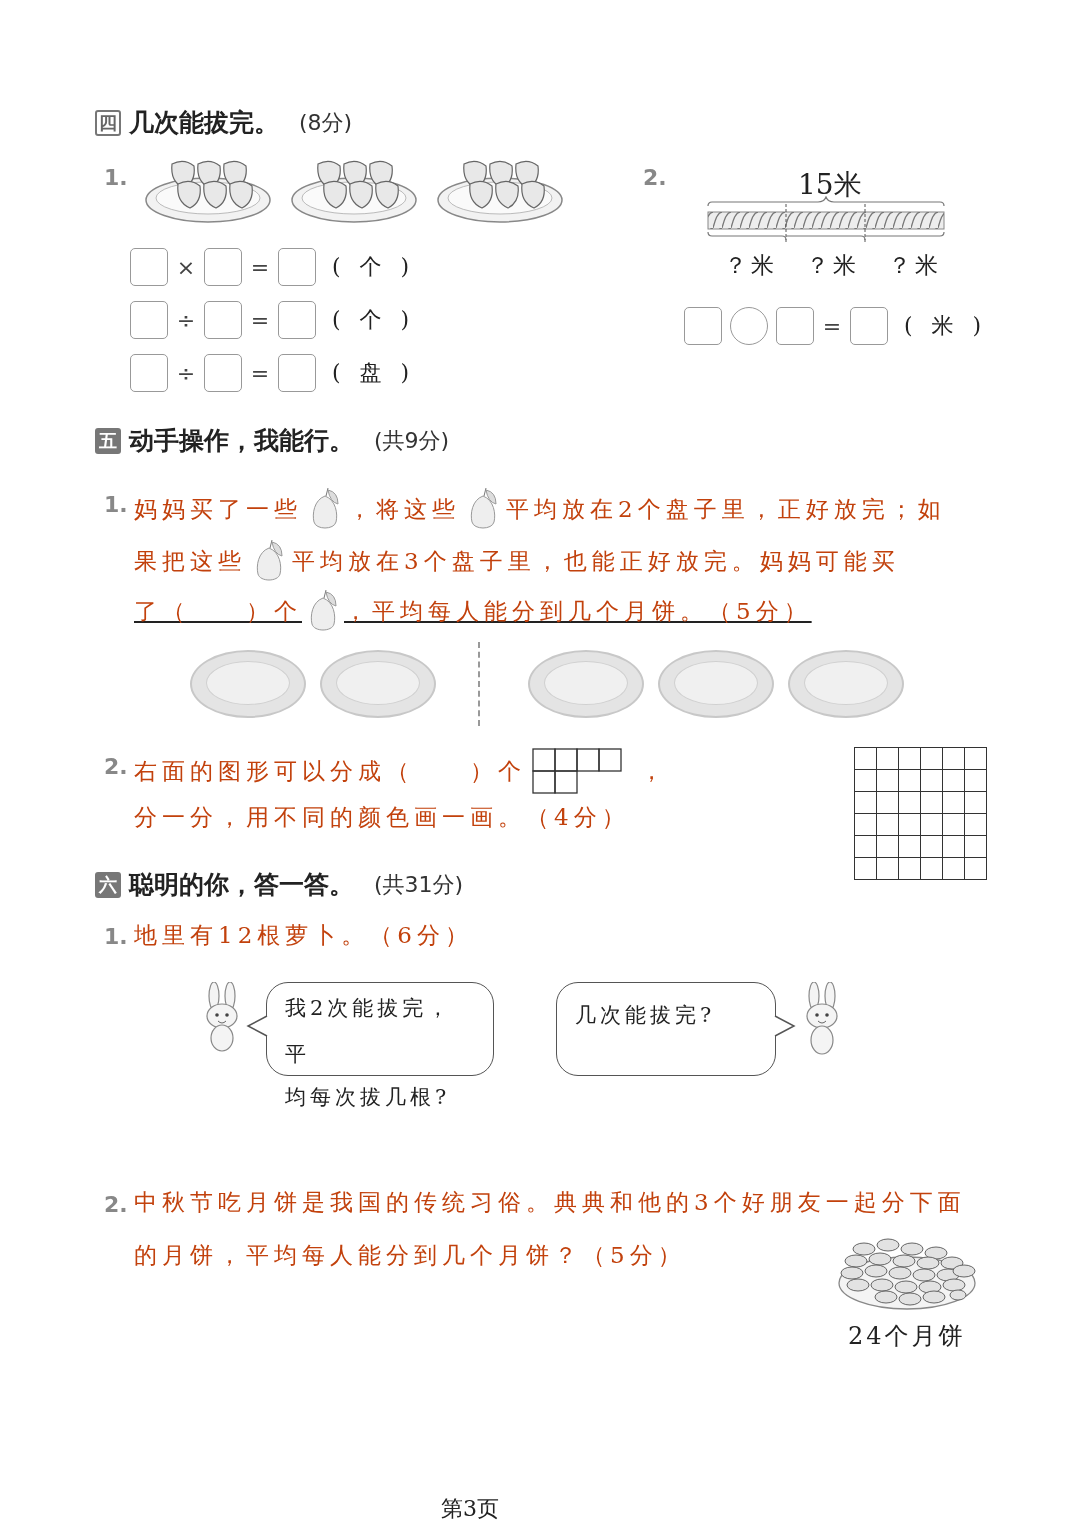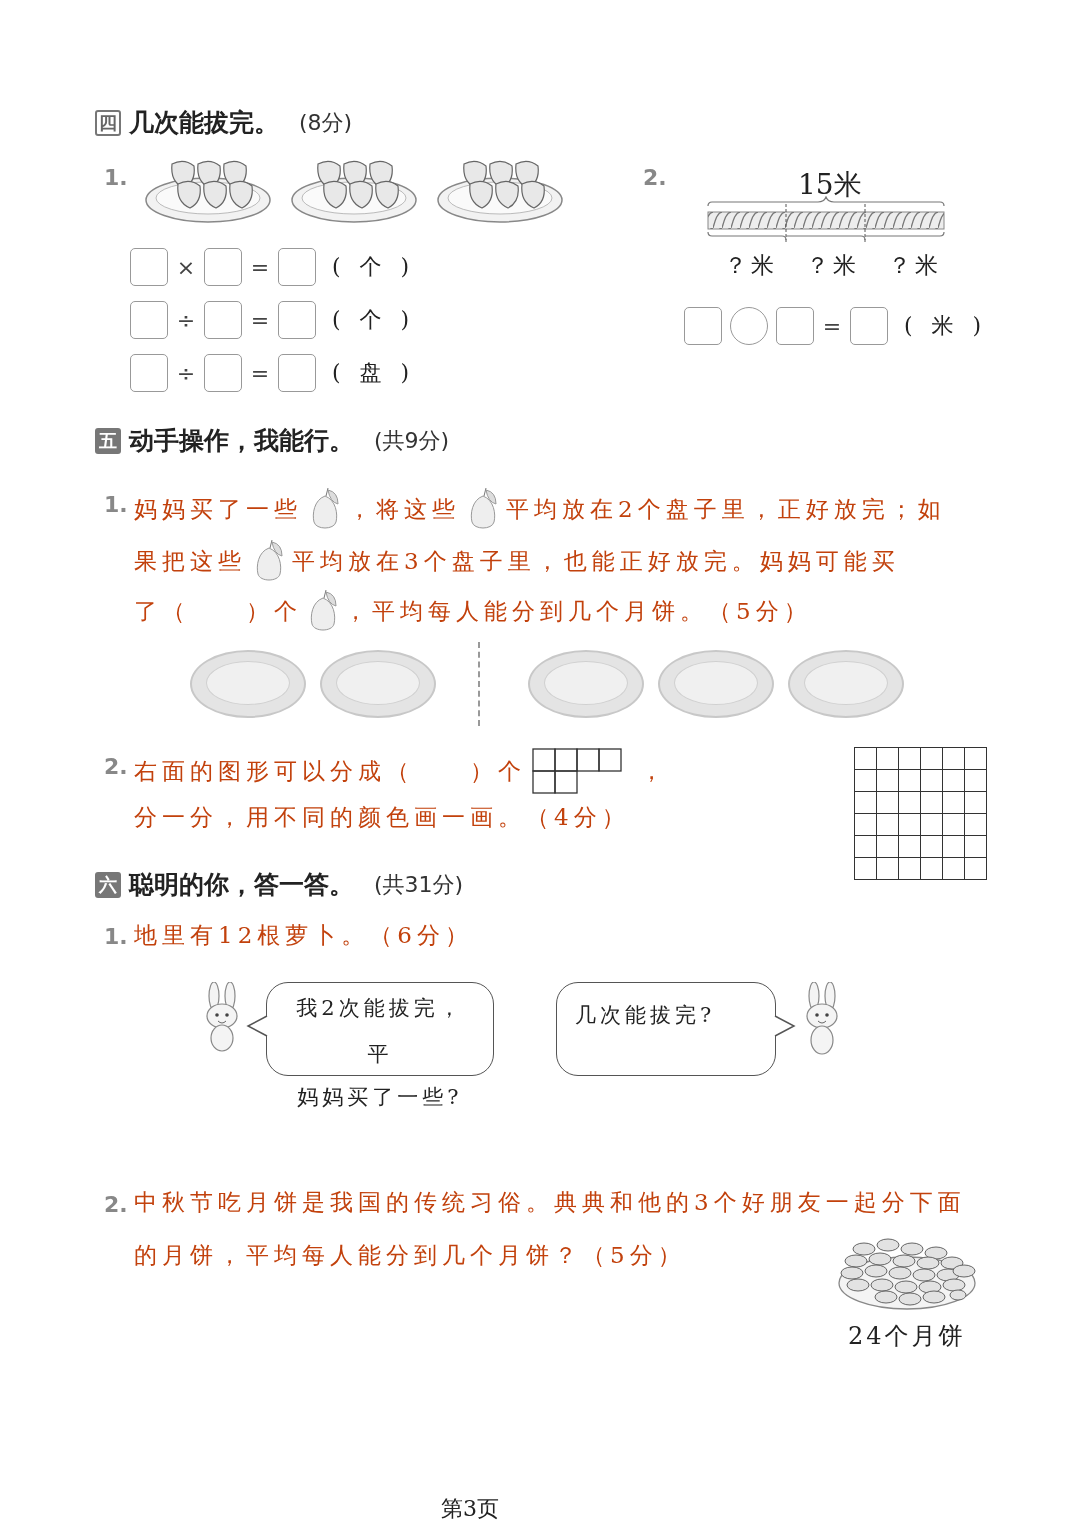--- a/index.html
+++ b/index.html
@@ -165,21 +165,21 @@
   <span style="display:inline-block;width:34px;height:46px;margin:0 6px;">
     <svg width="34" height="46">
         <path d="M17 10 C6 14 4 28 6 36 C8 44 26 44 28 36 C30 28 28 14 17 10z" fill="#eeeeee" stroke="#999"></path>
         <path d="M18 10 L20 2" stroke="#777"></path>
         <path d="M20 4 q10 2 10 14 q-8 -2 -10 -14z" fill="#ddd" stroke="#999"></path>
       </svg>
   </span>
   <span class="txt">平均放在3个盘子里，也能正好放完。妈妈可能买</span>
 </div>
 
-<div class="abs" style="left:134px;top:588px;display:flex;align-items:center;">
+<div class="abs" style="left:134px;top:588px;display:flex;align-items:center;text-decoration:underline;">
   <span class="txt">了（　　）个</span>
   <span style="display:inline-block;width:34px;height:46px;margin:0 4px;">
     <svg width="34" height="46">
         <path d="M17 10 C6 14 4 28 6 36 C8 44 26 44 28 36 C30 28 28 14 17 10z" fill="#eeeeee" stroke="#999"></path>
         <path d="M18 10 L20 2" stroke="#777"></path>
         <path d="M20 4 q10 2 10 14 q-8 -2 -10 -14z" fill="#ddd" stroke="#999"></path>
       </svg>
   </span>
   <span class="txt">，平均每人能分到几个月饼。（5分）</span>
 </div>
@@ -263,23 +263,23 @@
   <g fill="#f4f4f4" stroke="#888" stroke-width="1.2">
     <ellipse cx="14" cy="14" rx="5" ry="14"></ellipse>
       <ellipse cx="30" cy="14" rx="5" ry="14"></ellipse>
     <ellipse cx="22" cy="34" rx="15" ry="12"></ellipse>
     <ellipse cx="22" cy="56" rx="11" ry="13"></ellipse>
   </g>
   <circle cx="17" cy="33" r="1.8" fill="#444"></circle>
     <circle cx="27" cy="33" r="1.8" fill="#444"></circle>
   <path d="M18 39 q4 4 8 0" stroke="#666" fill="none"></path>
 </svg>
-<div class="abs bubble" style="left:266px;top:982px;width:228px;height:94px;text-align:center;">
+<div class="abs bubble" style="left:266px;top:982px;width:228px;height:94px;">
   <div style="line-height:46px;margin-top:-10px;">我2次能拔完，平</div>
-  <div style="line-height:40px;">妈妈买了一些?</div>
+  <div style="line-height:40px;">均每次拔几根?</div>
 </div>
 <svg class="abs" style="left:246px;top:1014px;" width="22" height="24">
   <path d="M21 2 L2 12 L21 22" fill="#fff" stroke="#555" stroke-width="1.5"></path>
 </svg>
 
 <div class="abs bubble" style="left:556px;top:982px;width:220px;height:94px;">
   <div style="line-height:40px;">几次能拔完?</div>
 </div>
 <svg class="abs" style="left:774px;top:1014px;" width="22" height="24">
   <path d="M1 2 L20 12 L1 22" fill="#fff" stroke="#555" stroke-width="1.5"></path>

